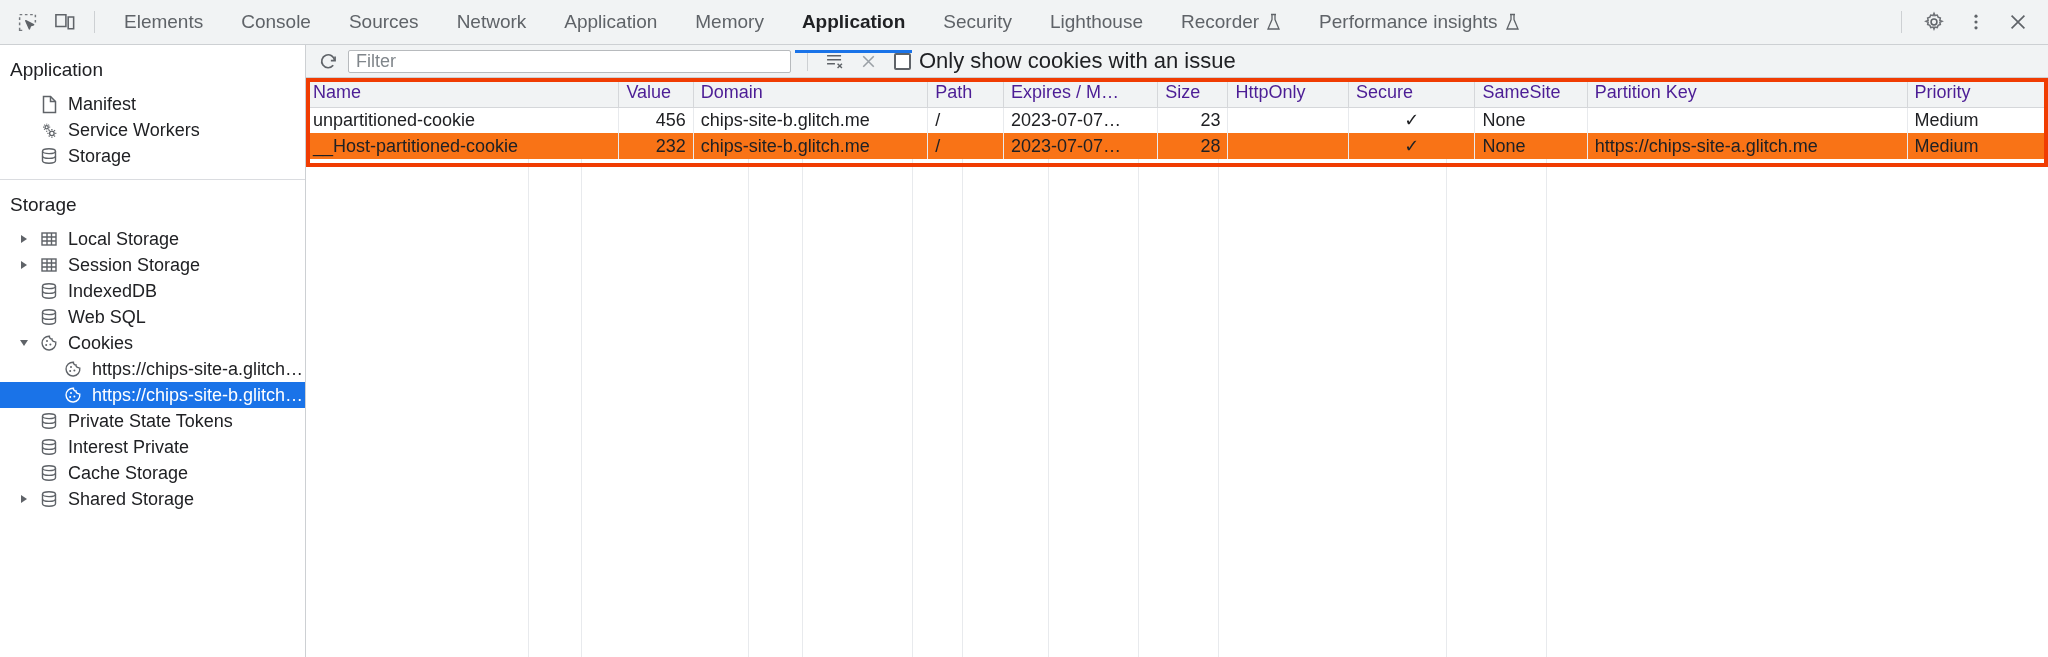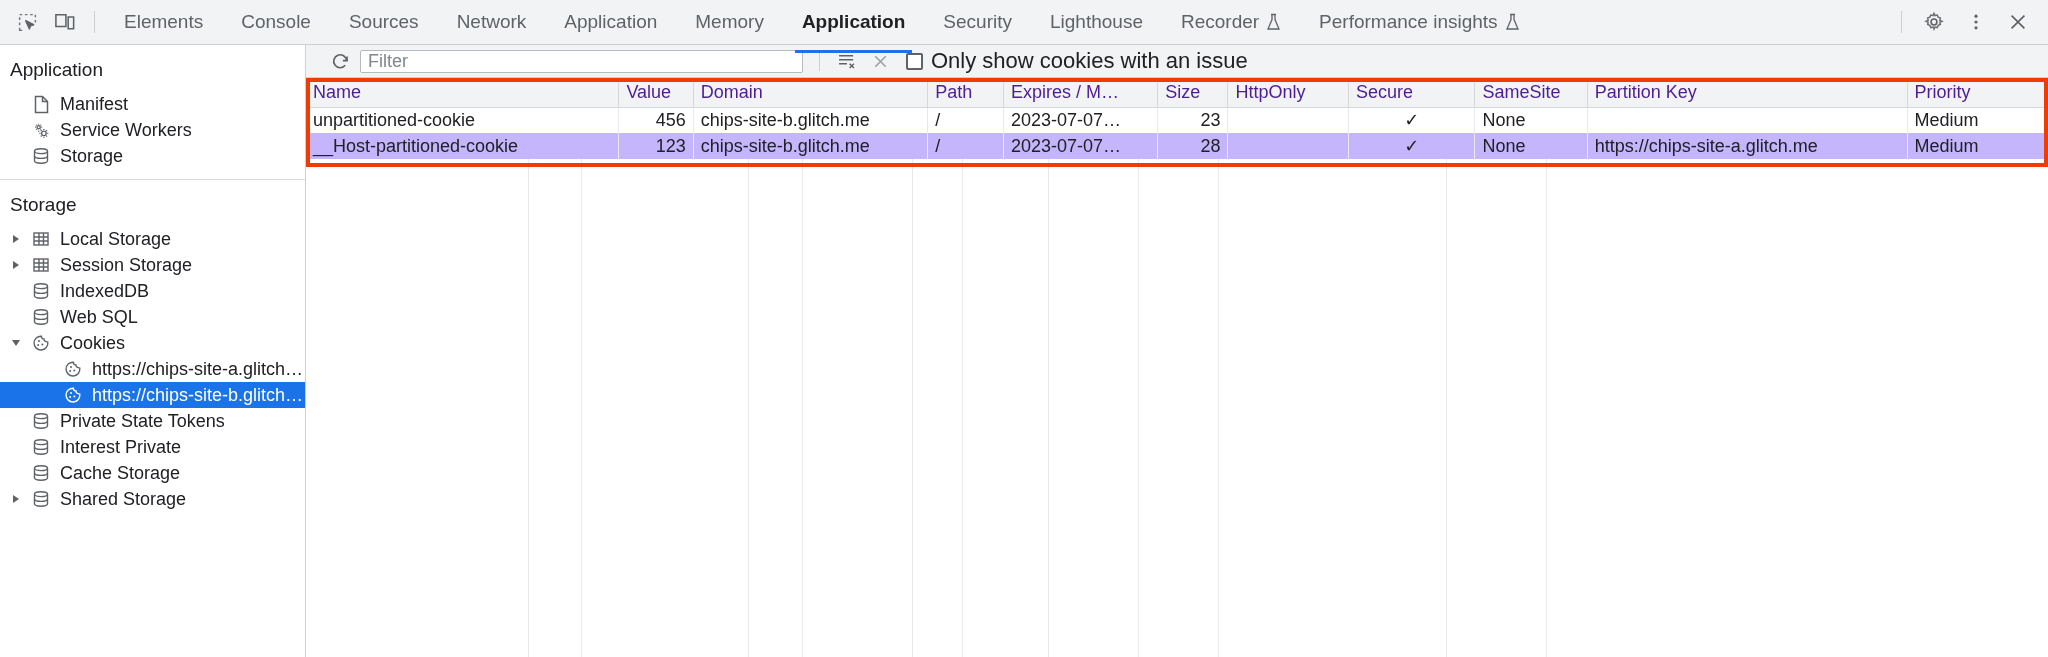--- a/index.html
+++ b/index.html
@@ -77,21 +77,21 @@
   }
   .tree-row {
     display: flex; align-items: center;
     height: 26px;
     padding-left: 18px;
     font-size: 18px;
     color: #202124;
     gap: 9px;
     white-space: nowrap;
   }
-  .tree-row.indent1 { padding-left: 10px; }
+  .tree-row.indent1 { padding-left: 18px; }
   .tree-row.indent2 { padding-left: 42px; }
   .tree-row.selected {
     background: #1a73e8;
     color: #ffffff;
   }
   .tree-row.selected .ic { color: #ffffff; }
   .caret {
     width: 12px; height: 12px;
     display: inline-flex; align-items: center; justify-content: center;
     flex: 0 0 12px;
@@ -120,21 +120,21 @@
   .lbl { overflow: hidden; text-overflow: ellipsis; }
 
   
   .main { flex: 1; display: flex; flex-direction: column; min-width: 0; background: #fff; }
 
   .filterbar {
     height: 33px;
     background: #f1f3f4;
     border-bottom: 1px solid #cdd0d3;
     display: flex; align-items: center;
-    padding: 0 20px;
+    padding: 0 8px;
     gap: 6px;
   }
   .fb-icon {
     width: 28px; height: 26px;
     display: flex; align-items: center; justify-content: center;
     color: #5f6368;
     flex: 0 0 auto;
   }
   .filter-input {
     flex: 0 0 auto;
@@ -193,21 +193,21 @@
     font-size: 18px;
     color: #202124;
     height: 26px;
     padding: 0 7px;
     border-right: 1px solid #e8eaed;
     white-space: nowrap;
     overflow: hidden;
     text-overflow: ellipsis;
   }
   table.cookies tr.row-odd td { background: #ffffff; margin-top: 32px; }
-  table.cookies tr.row-even td { background: #c4b5fd; }
+  table.cookies tr.row-even td { background: #f97316; }
   td.num, th.num { text-align: right; }
   td.ctr { text-align: center; }
   td.pad-name { padding-left: 25px; }
 
   .filler { display: flex; height: 100%; }
   .filler-col { border-right: 1px solid #e8eaed; height: 100%; }
 </style>
 </head>
 <body>
 
@@ -562,21 +562,21 @@
               <td class="">2023-07-07…</td>
               <td class="num">23</td>
               <td class="ctr"></td>
               <td class="ctr">✓</td>
               <td class="">None</td>
               <td class=""></td>
               <td class="">Medium</td>
             </tr>
             <tr class="row-even">
               <td class="pad-name">__Host-partitioned-cookie</td>
-              <td class="num">123</td>
+              <td class="num">232</td>
               <td class="">chips-site-b.glitch.me</td>
               <td class="">/</td>
               <td class="">2023-07-07…</td>
               <td class="num">28</td>
               <td class="ctr"></td>
               <td class="ctr">✓</td>
               <td class="">None</td>
               <td class="">https://chips-site-a.glitch.me</td>
               <td class="">Medium</td>
             </tr>

